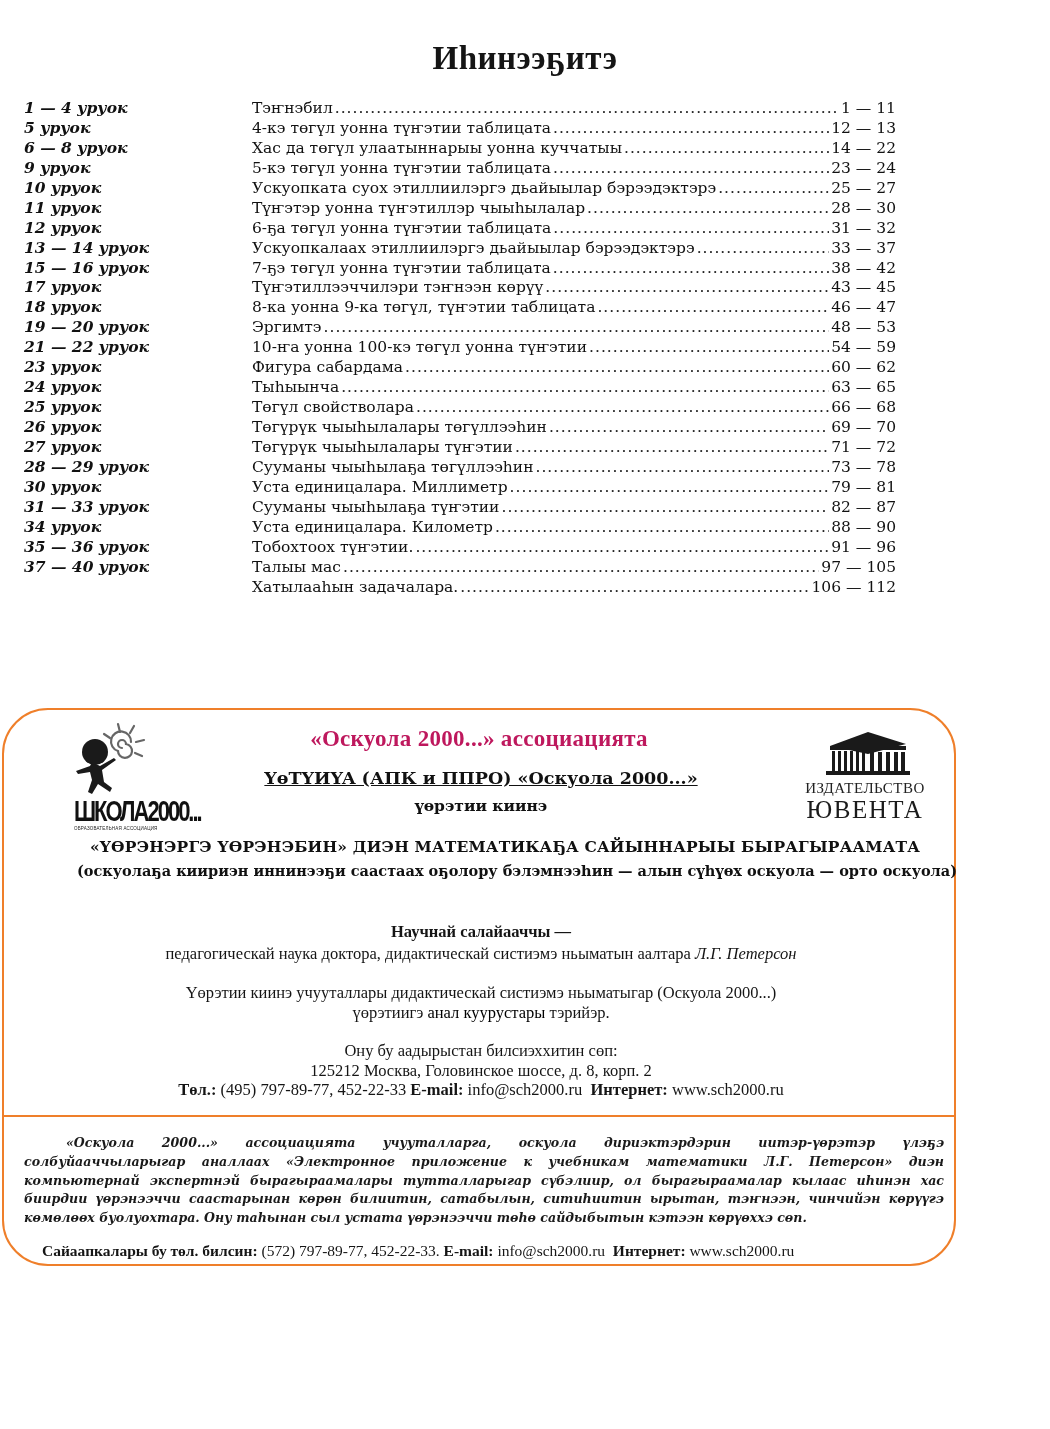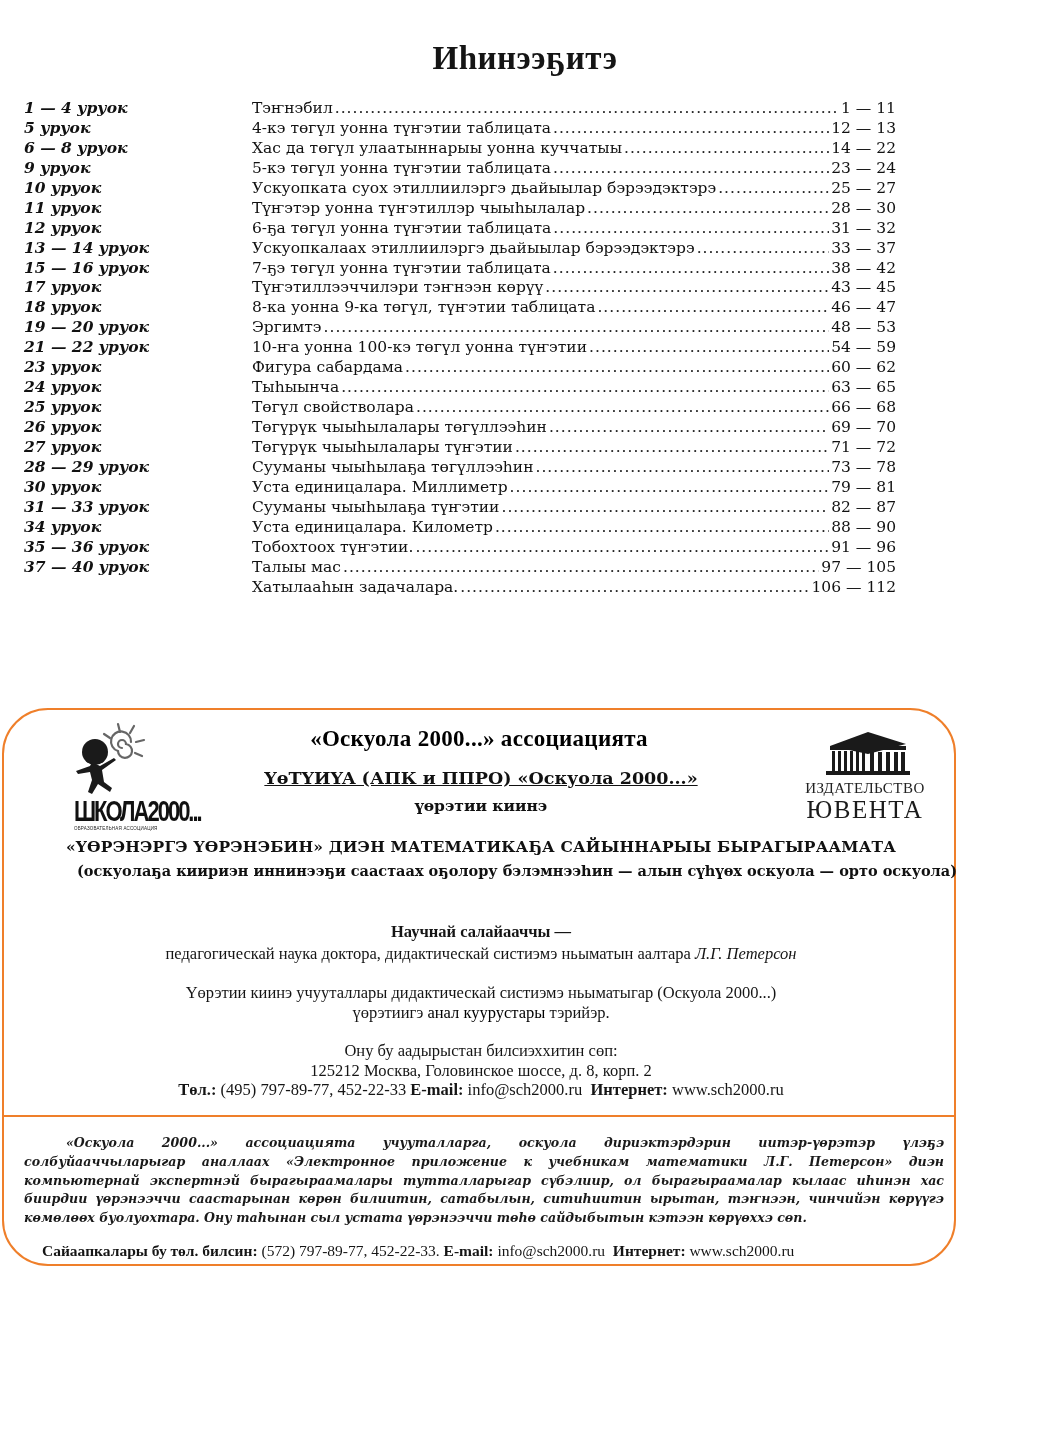--- a/index.html
+++ b/index.html
@@ -15,24 +15,24 @@
   .toc-pages { flex: 0 0 auto; padding-left: 2px; }
 
   .infobox { position: absolute; left: 2px; top: 708px; width: 954px; height: 558px; border: 2.5px solid #ef7f2a; border-radius: 46px; box-sizing: border-box; }
   .divider { position: absolute; left: 0; right: 0; top: 405px; height: 0; border-top: 2.5px solid #ef7f2a; }
   .logo-school { position: absolute; left: 66px; top: 12px; width: 110px; height: 110px; }
   .logo-school .school-text { position: absolute; left: 4px; top: 72px; font-family: "Liberation Sans", sans-serif; font-weight: bold; font-size: 22px; letter-spacing: -2px; color: #111; transform: scaleY(1.35); transform-origin: top left; }
   .logo-school .school-sub { position: absolute; left: 4px; top: 104px; font-family: "Liberation Sans", sans-serif; font-size: 4.5px; letter-spacing: 0.2px; color: #222; white-space: nowrap; }
   .logo-pub { position: absolute; left: 796px; top: 14px; width: 130px; height: 100px; }
   .logo-pub .pub-small { position: absolute; left: 0; top: 56px; width: 130px; text-align: center; font-family: "Liberation Serif", serif; font-size: 15px; letter-spacing: 0.5px; color: #222; }
   .logo-pub .pub-big { position: absolute; left: 0; top: 72px; width: 130px; text-align: center; font-family: "Liberation Serif", serif; font-size: 25px; letter-spacing: 1.5px; color: #1b1b1b; }
-  .assoc-title { position: absolute; top: 16px; left: 0; width: 954px; text-align: center; padding-right: 4px; box-sizing: border-box; font-family: "Liberation Serif", serif; font-weight: bold; font-size: 23px; color: #000000; letter-spacing: 0.3px; }
+  .assoc-title { position: absolute; top: 16px; left: 0; width: 954px; text-align: center; padding-right: 4px; box-sizing: border-box; font-family: "Liberation Serif", serif; font-weight: bold; font-size: 23px; color: #be185d; letter-spacing: 0.3px; }
   .assoc-sub1 { position: absolute; top: 58px; left: 0; width: 954px; text-align: center; font-family: "DejaVu Serif", serif; font-weight: bold; font-size: 17.5px; text-decoration: underline; }
   .assoc-sub2 { position: absolute; top: 86px; left: 0; width: 954px; text-align: center; font-family: "DejaVu Serif", serif; font-weight: bold; font-size: 15.5px; }
-  .program-title { position: absolute; top: 127px; left: 0; width: 954px; text-align: center; font-family: "DejaVu Serif", serif; font-weight: bold; font-size: 15.5px; letter-spacing: 0.2px; }
+  .program-title { position: absolute; top: 127px; left: 0; width: 954px; text-align: center; font-family: "DejaVu Serif", serif; font-weight: bold; font-size: 15.5px; letter-spacing: 0.2px; padding-left: 24px; }
   .program-sub { position: absolute; top: 152px; left: 0; width: 954px; text-align: center; font-family: "DejaVu Serif", serif; font-weight: bold; font-size: 14.5px; padding-left: 36px; }
   .center-line { position: absolute; left: 0; width: 954px; text-align: center; font-family: "Liberation Serif", serif; font-size: 16.5px; color: #151515; }
   .b { font-weight: bold; }
   .it { font-style: italic; }
   .orange { color: #000000; margin-top: 16px; }
   .para { position: absolute; left: 20px; top: 424px; width: 920px; font-family: "DejaVu Serif", serif; font-style: italic; font-weight: bold; font-size: 12.6px; line-height: 18.8px; text-align: justify; text-indent: 42px; color: #1a1a1a; }
   .footer-line { position: absolute; left: 38px; top: 532px; font-family: "Liberation Serif", serif; font-size: 15.5px; white-space: nowrap; color: #151515; }
 </style>
 </head>
 <body>

